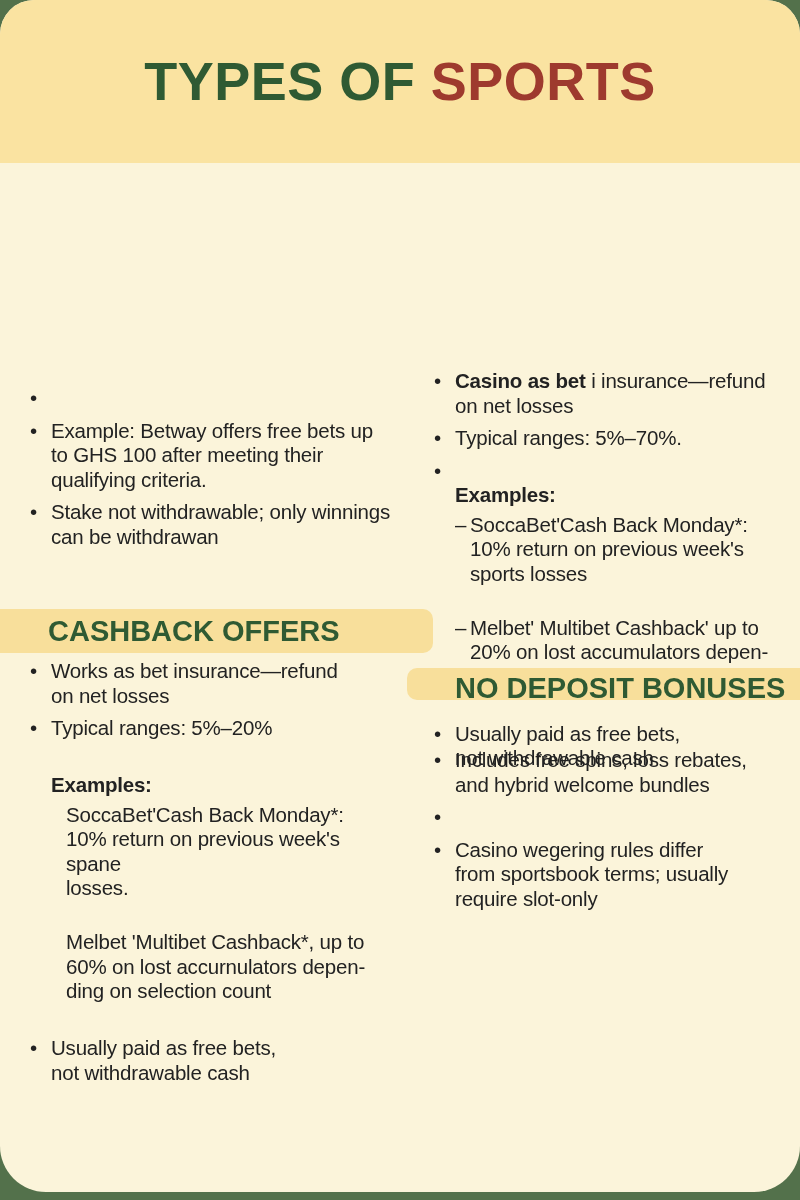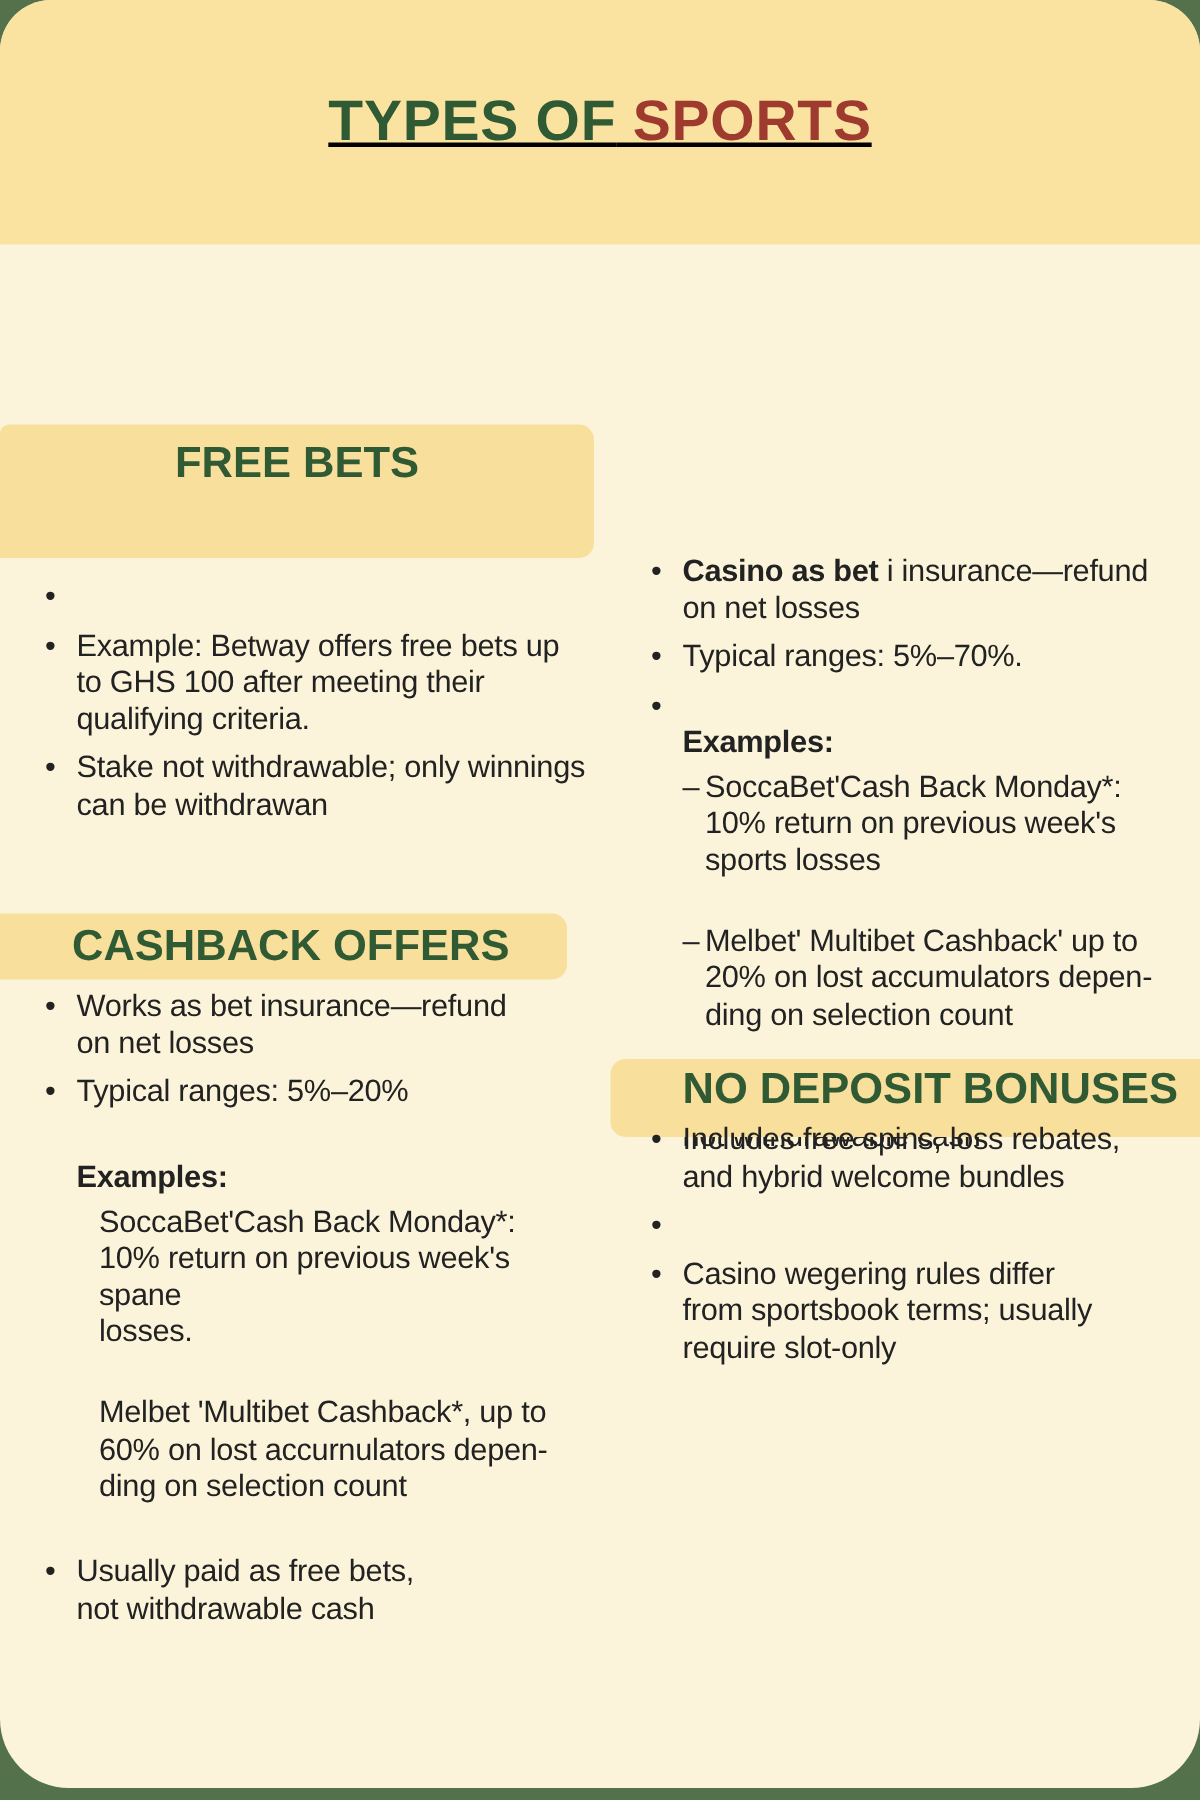--- a/index.html
+++ b/index.html
@@ -2,34 +2,34 @@
 <html><head>
 <meta charset="utf-8">
 <style>
   html,body{margin:0;padding:0;background:#53714B;}
   .page{position:relative;width:800px;height:1200px;background:#53714B;
         font-family:"Liberation Sans",sans-serif;overflow:hidden;}
   .card{position:absolute;left:0;top:0;width:800px;height:1192px;
         background:#FBF4DA;border-radius:34px 34px 46px 46px;overflow:hidden;}
   .header{position:absolute;left:0;top:0;width:800px;height:163px;
           background:#FAE3A1;display:flex;align-items:center;justify-content:center;}
-  .title{margin:0;text-align:left;font-size:38px;line-height:57px;
-         font-weight:800;letter-spacing:.5px;text-decoration:underline;}
+  .title{margin:0;text-align:left;font-size:54px;line-height:57px;
+         font-weight:800;letter-spacing:.5px;}
   .green{color:#2F5A33;}
   .red{color:#9E3A2E;}
 
   .band{position:absolute;background:#F8DF9B;color:#2F5A33;font-weight:800;
         font-size:29px;box-sizing:border-box;}
   .band-free{left:0;top:283px;width:396px;height:89px;border-radius:6px 10px 10px 0;
              text-align:center;padding-top:10px;}
-  .band-cashback{left:0;top:609px;width:378px;height:44px;border-radius:0 10px 10px 0;
+  .band-cashback{left:0;top:609px;width:433px;height:44px;border-radius:0 10px 10px 0;
                  padding:6px 0 0 48px;}
   .band-matched{left:408px;top:287px;width:387px;height:69px;border-radius:10px;
                 padding:3px 0 0 48px;line-height:31px;}
-  .band-nodeposit{left:407px;top:706px;width:393px;height:52px;border-radius:10px 0 0 10px;
+  .band-nodeposit{left:407px;top:668px;width:393px;height:32px;border-radius:10px 0 0 10px;
                   padding:4px 0 0 48px;}
   .pre{white-space:pre-line;}
 
   .list{position:absolute;list-style:none;margin:0;padding:0;font-size:20.5px;
         line-height:24.5px;color:#222;letter-spacing:-.2px;}
   .list li{display:flex;margin-bottom:8px;}
   .mk{flex:none;width:21px;}
   .tx{white-space:pre-line;}
   .ex{padding-left:15px;margin-top:5px;white-space:pre-line;}
   .sub{display:flex;margin-top:5px;}
@@ -44,23 +44,20 @@
 
 <div class="page">
   <div class="card">
 
     <header class="header">
       <h1 class="title">
         <span><span class="green">TYPES OF</span><span class="red"> SPORTS</span></span><br>
       </h1>
     </header>
 
-    <div class="band band-free">
-      <span>FREE BETS</span>
-    </div>
     <ul class="list list-free">
       <li>
         <span class="mk">•</span>
       </li>
       <li>
         <span class="mk">•</span>
         <span class="tx">Example: Betway offers free bets up
 to GHS 100 after meeting their
 qualifying criteria.</span>
       </li>

